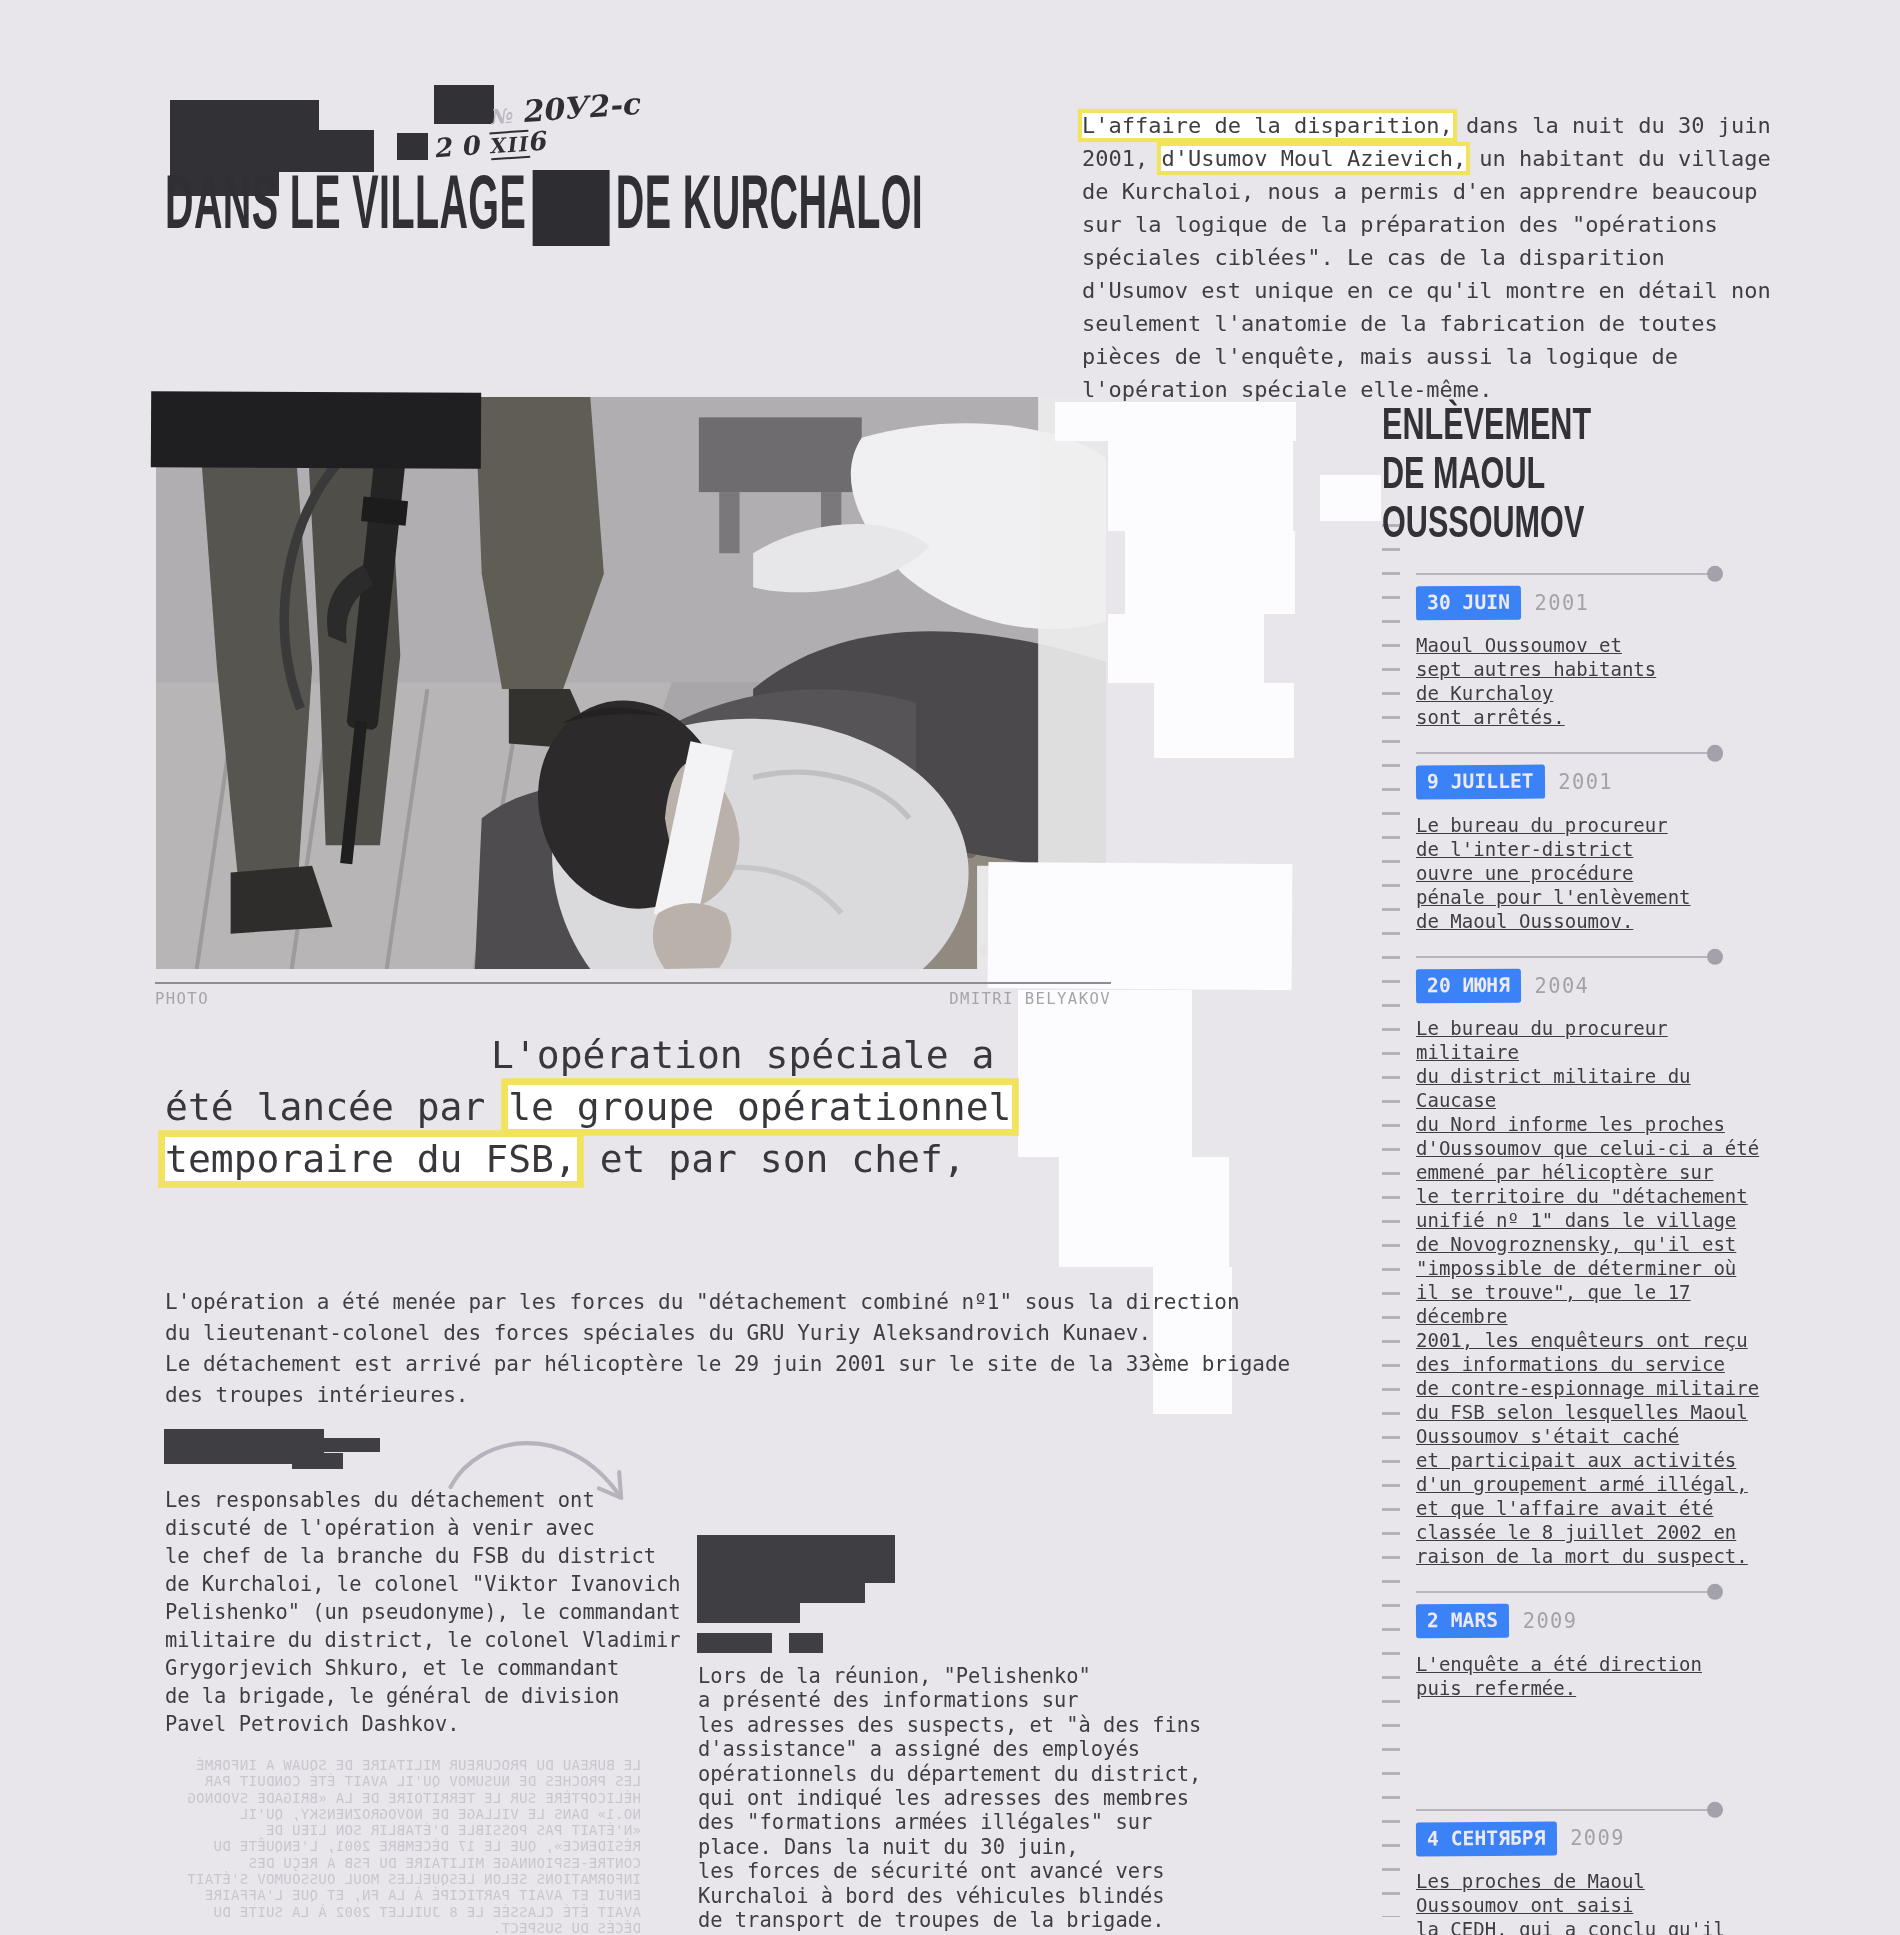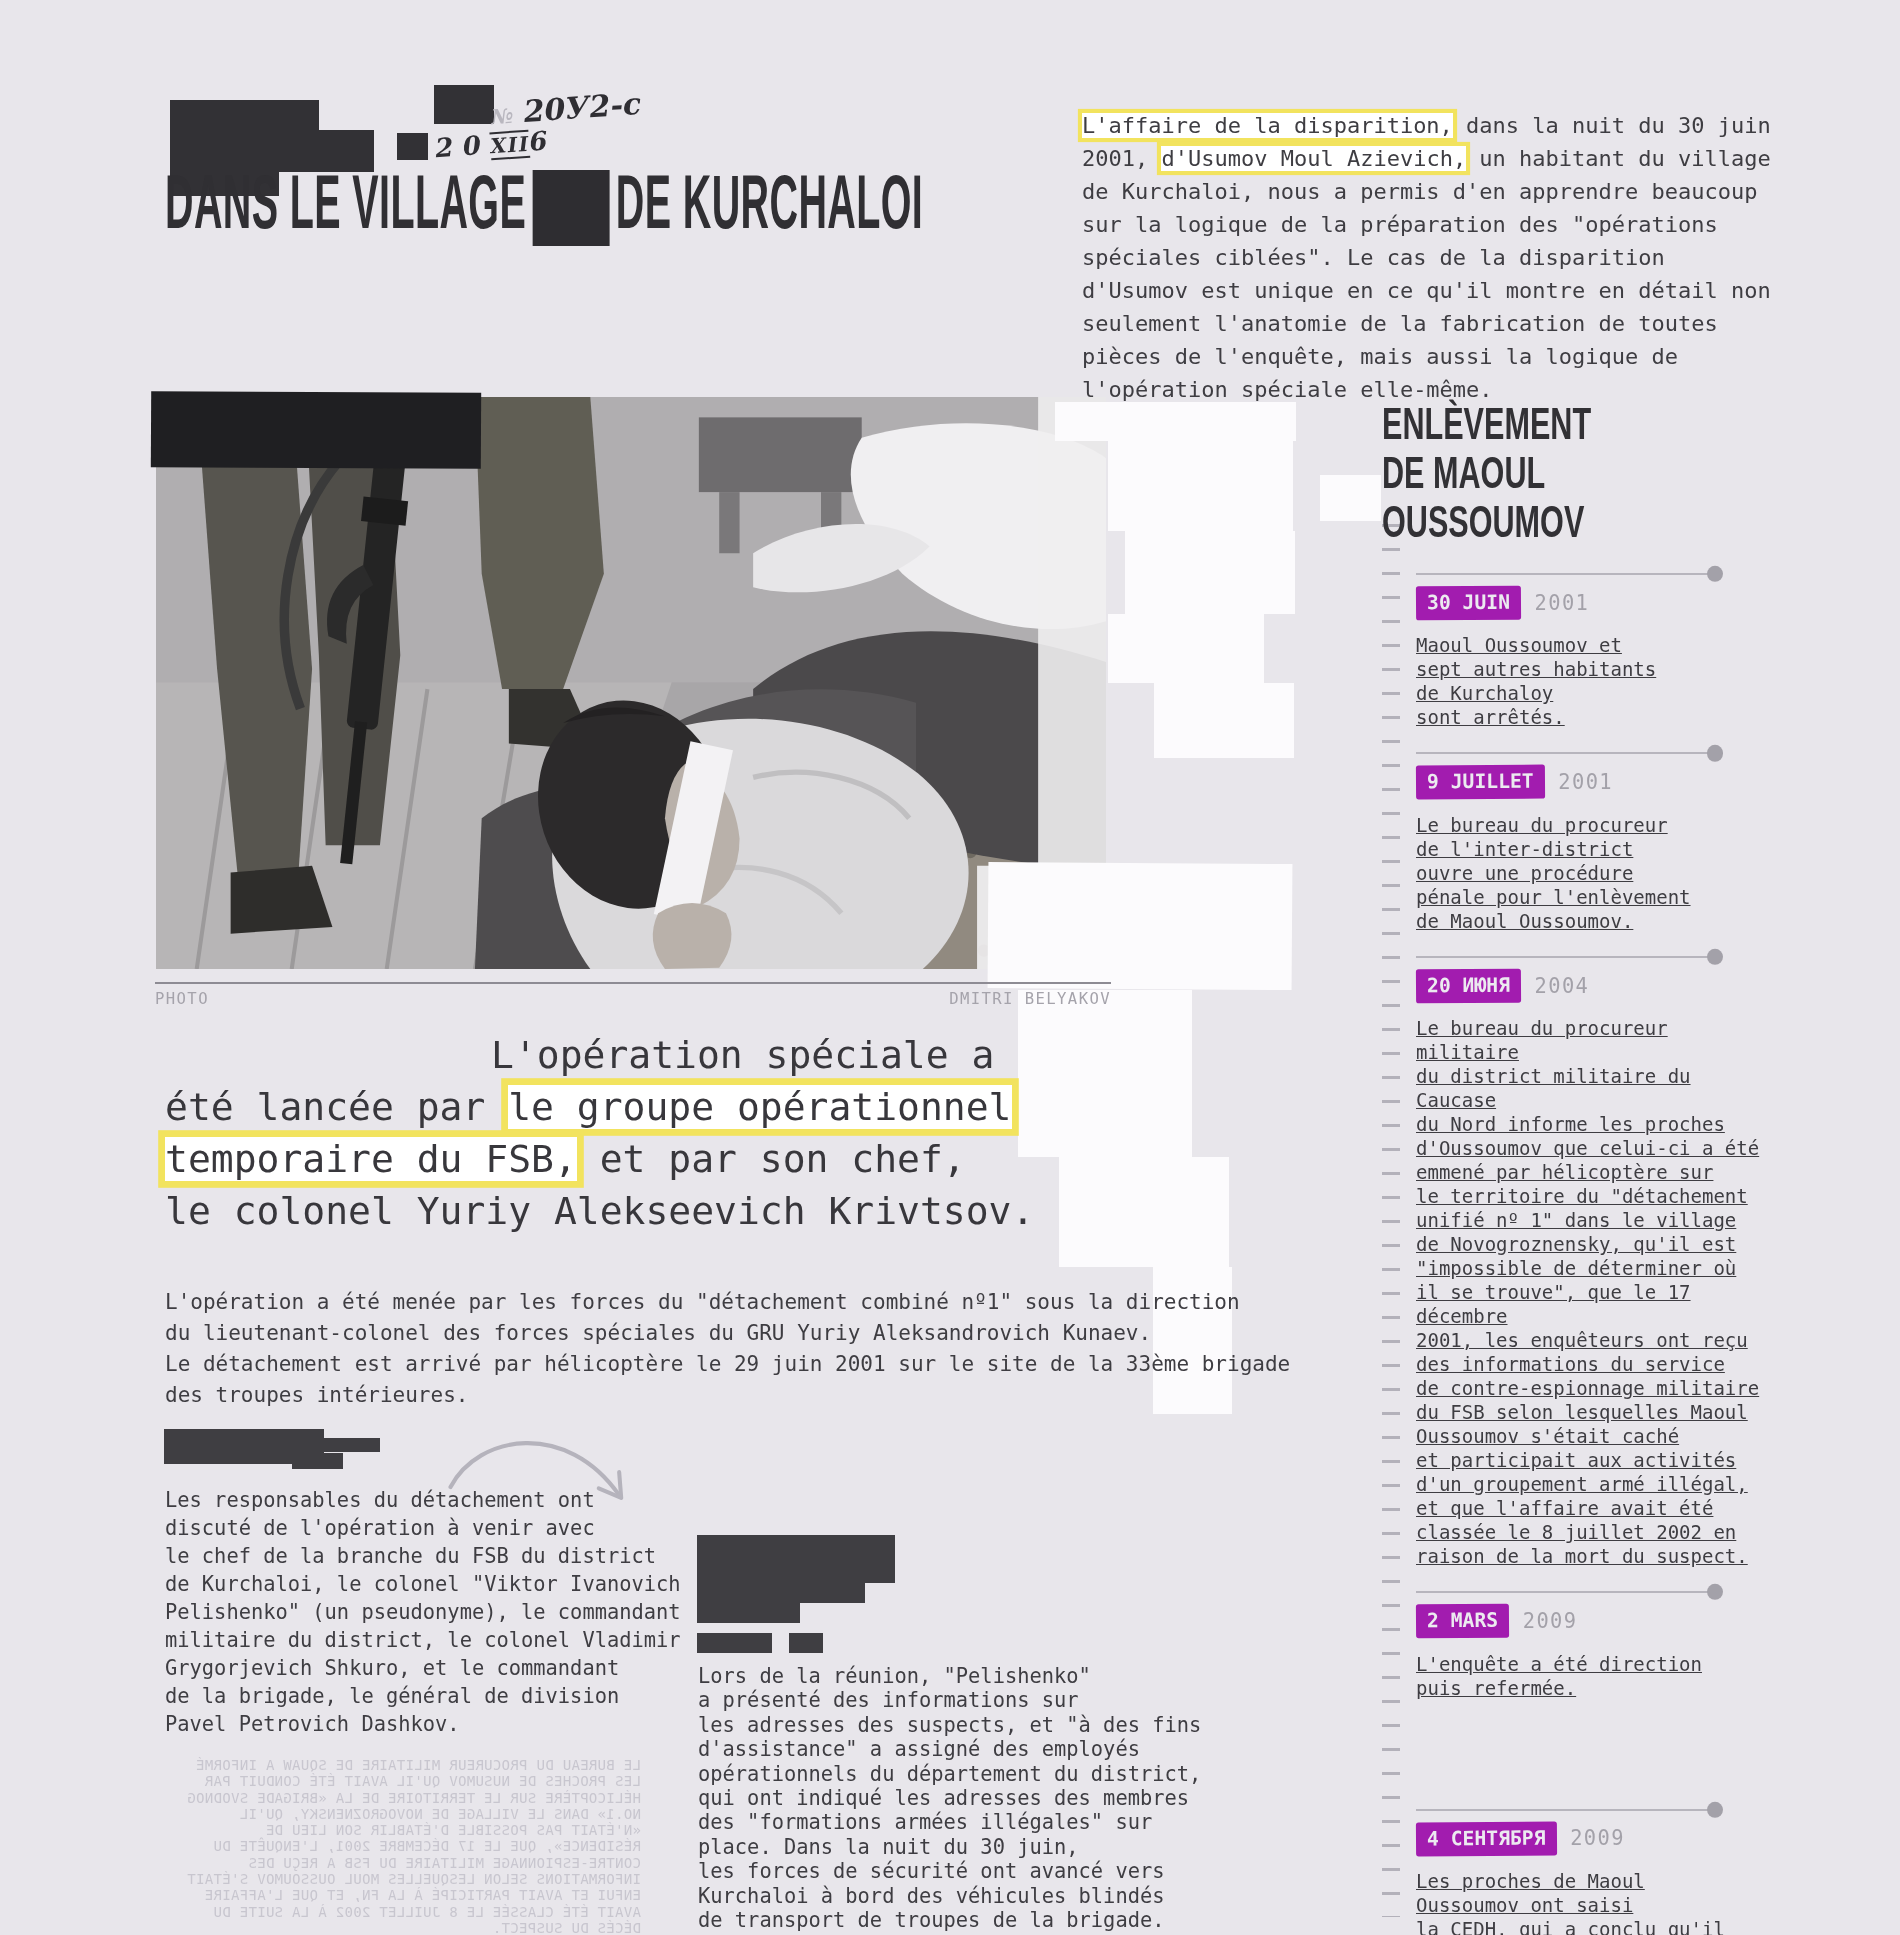--- a/index.html
+++ b/index.html
@@ -51,21 +51,21 @@
   .ticks{position:absolute;left:0;top:125px;width:17.6px;height:1393px;
          background:repeating-linear-gradient(to bottom,#b3b1ba 0 2.7px,transparent 2.7px 24px);}
   .tl-entries{margin-left:34px;margin-top:27px;}
   .tl-entry{margin-top:23px;}
   .tl-entry:first-child{margin-top:0;}
   .tl-entry--spaced{margin-top:109px;}
   .tl-divider{position:relative;width:302px;height:2px;background:#b7b5bd;}
   .tl-divider::after{content:'';position:absolute;right:-5.4px;top:50%;width:16.3px;height:16.3px;
                      border-radius:50%;background:#a3a1a9;transform:translateY(-50%);}
   .badge-row{margin:11px 0 13.6px;display:flex;align-items:center;}
-  .badge{background:#a21caf;color:#eceaf0;font-weight:700;font-size:19.7px;
+  .badge{background:#3b82f6;color:#eceaf0;font-weight:700;font-size:19.7px;
          padding:5.4px 11px;border-radius:2.7px;transform:rotate(-.4deg);white-space:nowrap;}
   .year{color:#a3a1a9;font-size:20.4px;margin-left:13.6px;letter-spacing:1.4px;}
   .tl-text{font-size:19px;line-height:24px;color:#3e3d42;white-space:pre-line;text-decoration:underline;}
 </style>
 </head>
 <body>
 
 <div class="page">
 
   <div class="abs redact" style="left:170px;top:100px;width:149px;height:35px;"></div>
@@ -169,21 +169,20 @@
   <div class="abs photo-rule" style="left:155px;top:982px;"></div>
   <div class="abs credits" style="left:155px;top:990px;">
     <span>PHOTO</span>
     <span>DMITRI BELYAKOV</span>
   </div>
 
   <div class="abs quote" style="left:165px;top:1029px;">
     <div class="indent">L'opération spéciale a</div>
     <div><span>été lancée par </span><span class="mark">le groupe opérationnel</span></div>
     <div><span class="mark">temporaire du FSB,</span><span> et par son chef,</span></div>
-    <div>le colonel Yuriy Alekseevich Krivtsov.</div>
   </div>
 
   <p class="abs lead pre" style="left:165px;top:1287px;margin:0;">L'opération a été menée par les forces du "détachement combiné nº1" sous la direction
 du lieutenant-colonel des forces spéciales du GRU Yuriy Aleksandrovich Kunaev.
 Le détachement est arrivé par hélicoptère le 29 juin 2001 sur le site de la 33ème brigade
 des troupes intérieures.</p>
 
   <div class="abs redact soft" style="left:164px;top:1429px;width:160px;height:35px;"></div>
   <div class="abs redact soft" style="left:319px;top:1438px;width:61px;height:13.6px;"></div>
   <div class="abs redact soft" style="left:292px;top:1453px;width:51px;height:16.3px;"></div>

